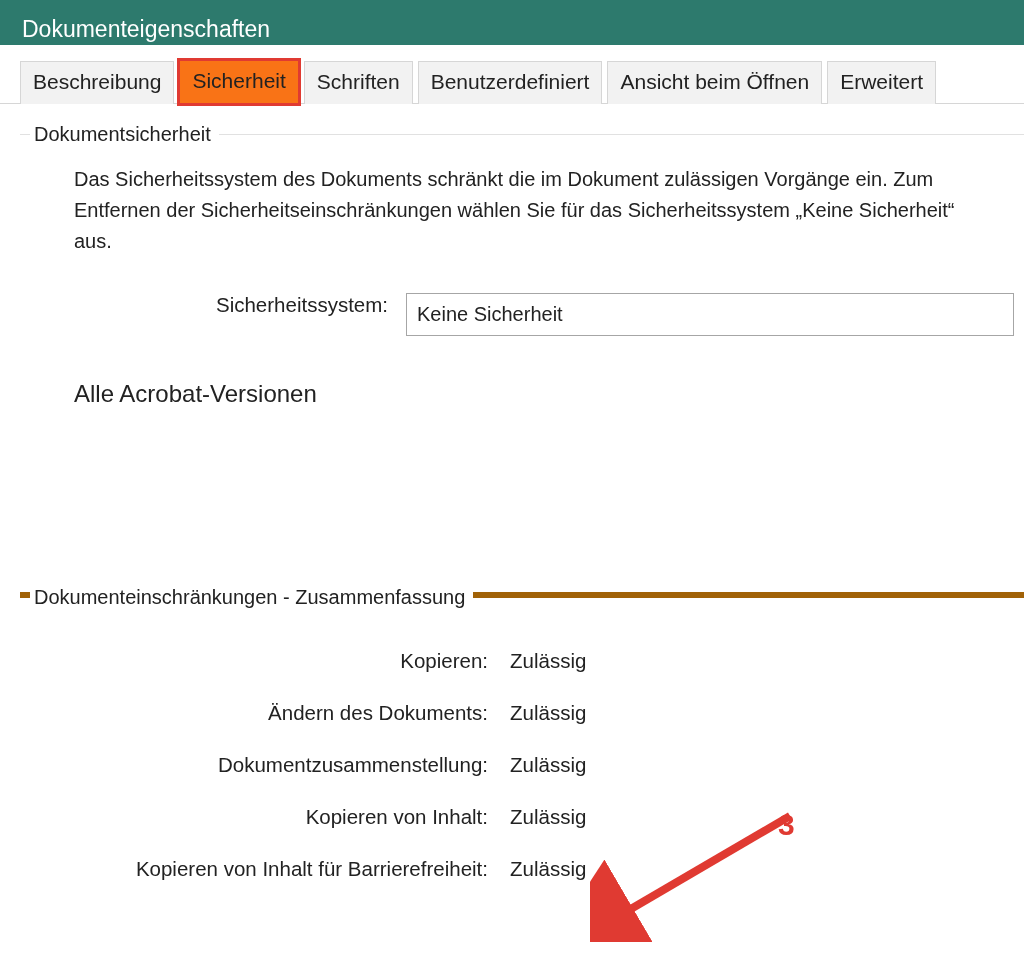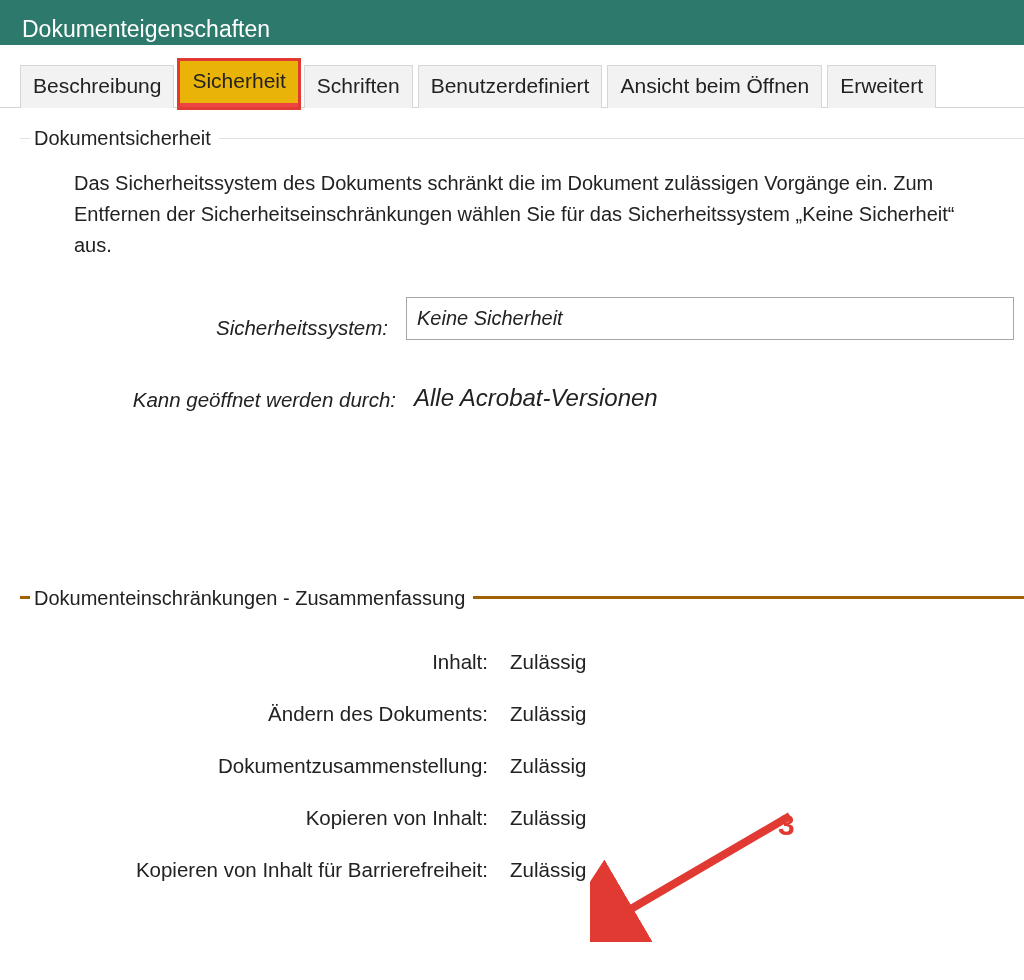--- a/index.html
+++ b/index.html
@@ -32,22 +32,22 @@
     font-size: 21px;
     background: #f2f2f2;
     border: 1px solid #d6d6d6;
     border-bottom: none;
     margin-right: -1px;
     cursor: pointer;
     position: relative;
     top: 1px;
   }
   .tab.active {
-    background: #eab308;
-    border-bottom: 5px solid #ef4444;
+    background: #f97316;
+    border-bottom: 1px solid #ef4444;
     z-index: 2;
   }
   .tab.highlight {
     outline: 3px solid #e03a32;
     outline-offset: -1px;
     z-index: 3;
   }
   .content {
     padding: 0 0 0 20px;
   }
@@ -69,24 +69,23 @@
     display: inline-block;
   }
   .desc {
     font-size: 20px;
     line-height: 1.55;
     padding: 6px 30px 0 44px;
     max-width: 960px;
   }
   .form-row {
     display: flex;
-    align-items: flex-end;
+    align-items: flex-start;
     margin-top: 36px;
     padding-left: 44px;
-    font-style: italic;
   }
   .form-label {
     width: 340px;
     text-align: right;
     font-size: 20.5px;
     padding-right: 18px;
   }
   .form-value {
     font-size: 24px;
   }
@@ -96,21 +95,21 @@
     height: 43px;
     padding: 4px 10px;
     min-width: 608px;
     font-size: 20px;
     text-align: left;
     display: inline-flex;
     align-items: center;
   }
   .summary {
     margin-top: 14px;
-    border-top: 3px solid #a16207;
+    border-top: 6px solid #a16207;
     padding: 0 18px 0 10px;
     position: relative;
   }
   .summary-legend {
     position: relative;
     top: -12px;
     background: #fff;
     padding: 0 8px 0 4px;
     font-size: 20px;
     display: inline-block;
@@ -163,32 +162,31 @@
     <p class="desc">Das Sicherheitssystem des Dokuments schränkt die im Dokument zulässigen Vorgänge ein. Zum Entfernen der Sicherheitseinschränkungen wählen Sie für das Sicherheitssystem „Keine Sicherheit“ aus.</p>
 
     <div class="form-row">
       <div class="form-label">Sicherheitssystem:</div>
       <div class="select">
         <span>Keine Sicherheit</span>
       </div>
     </div>
 
     <div class="form-row" style="margin-top:44px;">
-      <div class="form-label">Kann geöffnet werden durch:</div>
       <div class="form-value">Alle Acrobat-Versionen</div>
     </div>
 
     <div style="height:140px;"></div>
   </div>
 
   <div class="summary">
     <span class="summary-legend">Dokumenteinschränkungen - Zusammenfassung</span>
 
     <div class="sum-row">
-      <div class="sum-label">Inhalt:</div>
+      <div class="sum-label">Kopieren:</div>
       <div class="sum-value">Zulässig</div>
     </div>
     <div class="sum-row">
       <div class="sum-label">Ändern des Dokuments:</div>
       <div class="sum-value">Zulässig</div>
     </div>
     <div class="sum-row">
       <div class="sum-label">Dokumentzusammenstellung:</div>
       <div class="sum-value">Zulässig</div>
     </div>

